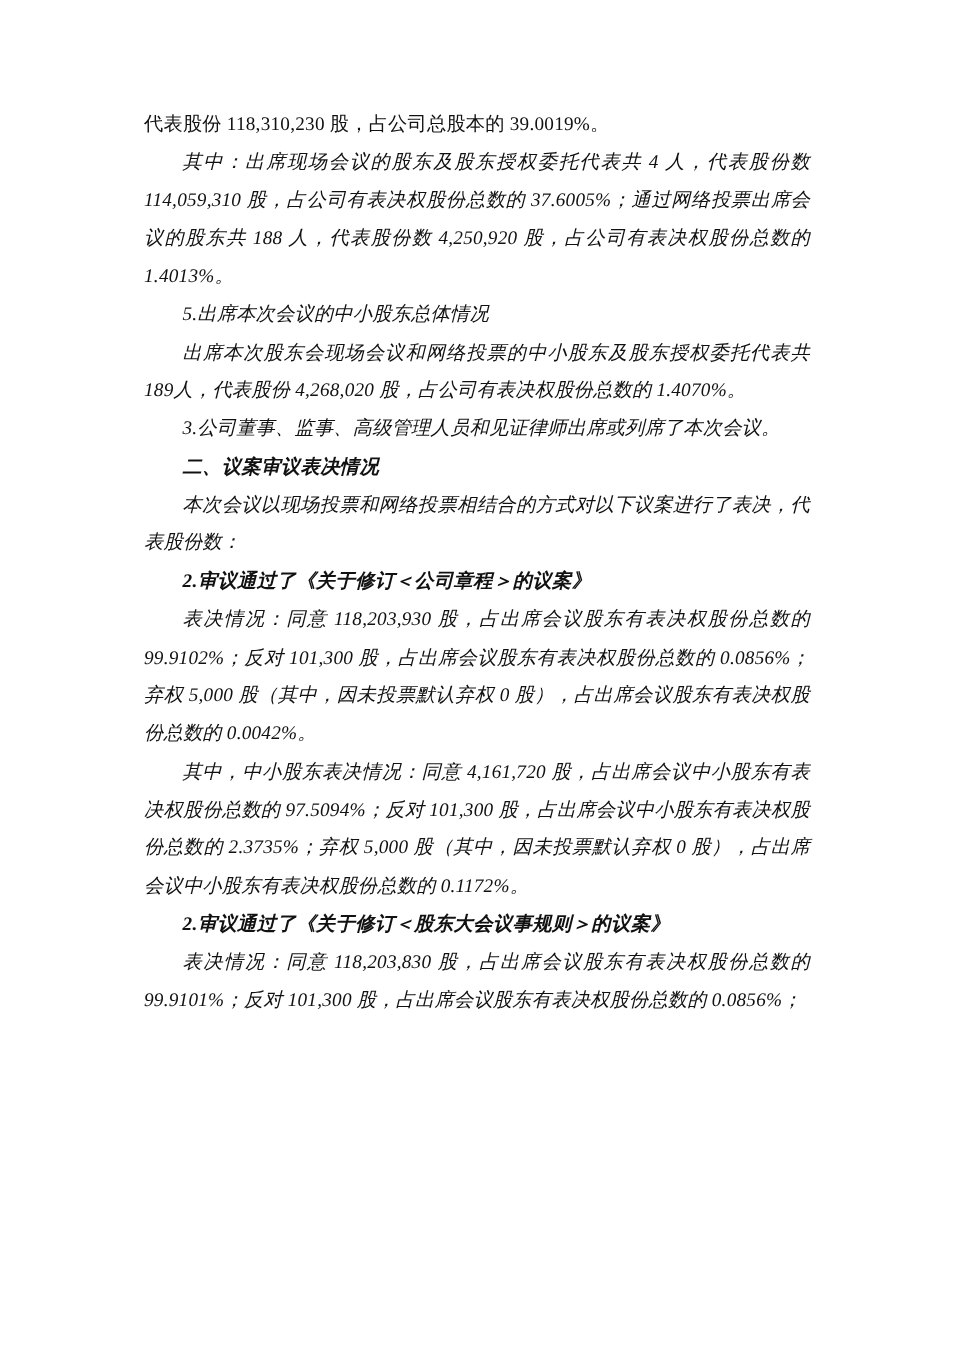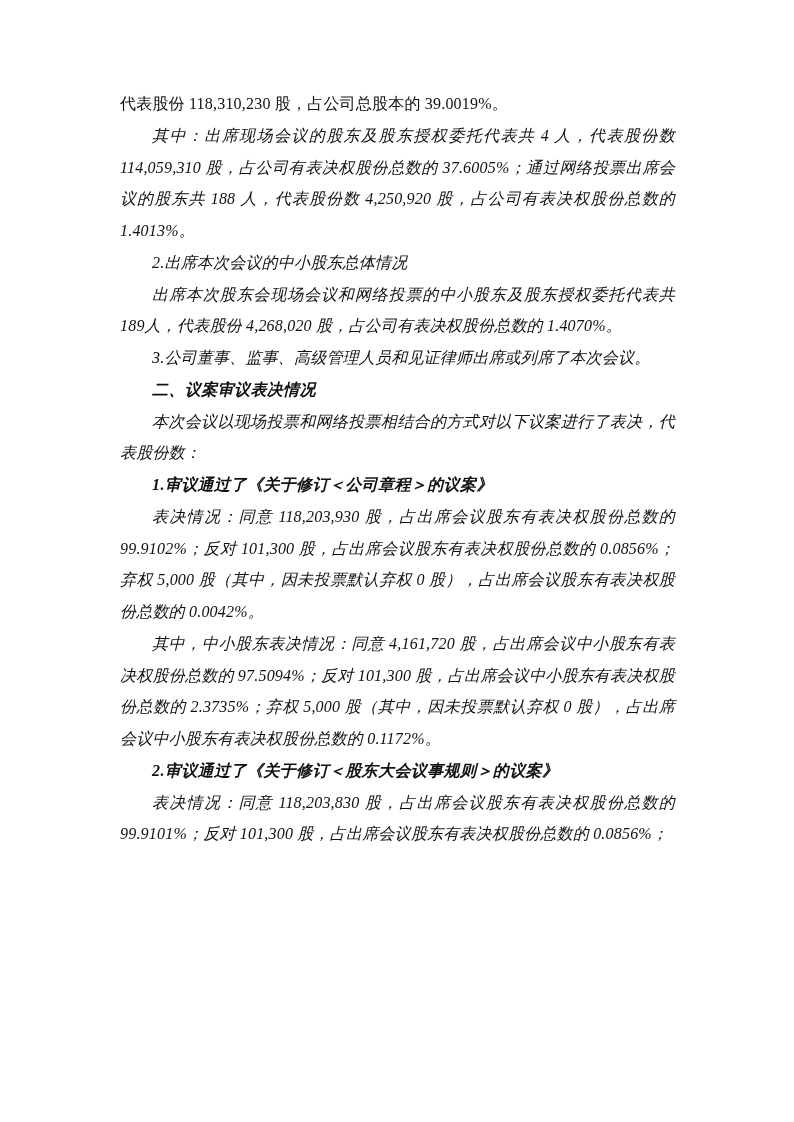--- a/index.html
+++ b/index.html
@@ -40,24 +40,24 @@
     letter-spacing: 0.4px;
   }
 </style>
 </head>
 <body>
 
 <div class="page">
   <div class="content" id="content">
       <p class="para">代表股份 118,310,230 股，占公司总股本的 39.0019%。</p>
       <p class="para indent">其中：出席现场会议的股东及股东授权委托代表共 4 人，代表股份数 114,059,310 股，占公司有表决权股份总数的 37.6005%；通过网络投票出席会议的股东共 188 人，代表股份数 4,250,920 股，占公司有表决权股份总数的 1.4013%。</p>
-      <p class="para indent">2.出席本次会议的中小股东总体情况</p>
+      <p class="para indent">5.出席本次会议的中小股东总体情况</p>
       <p class="para indent">出席本次股东会现场会议和网络投票的中小股东及股东授权委托代表共189人，代表股份 4,268,020 股，占公司有表决权股份总数的 1.4070%。</p>
       <p class="para indent">3.公司董事、监事、高级管理人员和见证律师出席或列席了本次会议。</p>
       <p class="para indent bold">二、议案审议表决情况</p>
       <p class="para indent">本次会议以现场投票和网络投票相结合的方式对以下议案进行了表决，代表股份数：</p>
-      <p class="para indent bold">1.审议通过了《关于修订＜公司章程＞的议案》</p>
+      <p class="para indent bold">2.审议通过了《关于修订＜公司章程＞的议案》</p>
       <p class="para indent">表决情况：同意 118,203,930 股，占出席会议股东有表决权股份总数的 99.9102%；反对 101,300 股，占出席会议股东有表决权股份总数的 0.0856%；弃权 5,000 股（其中，因未投票默认弃权 0 股），占出席会议股东有表决权股份总数的 0.0042%。</p>
       <p class="para indent">其中，中小股东表决情况：同意 4,161,720 股，占出席会议中小股东有表决权股份总数的 97.5094%；反对 101,300 股，占出席会议中小股东有表决权股份总数的 2.3735%；弃权 5,000 股（其中，因未投票默认弃权 0 股），占出席会议中小股东有表决权股份总数的 0.1172%。</p>
       <p class="para indent bold">2.审议通过了《关于修订＜股东大会议事规则＞的议案》</p>
       <p class="para indent">表决情况：同意 118,203,830 股，占出席会议股东有表决权股份总数的 99.9101%；反对 101,300 股，占出席会议股东有表决权股份总数的 0.0856%；</p>
     </div>
 </div>
 
 </body></html>

